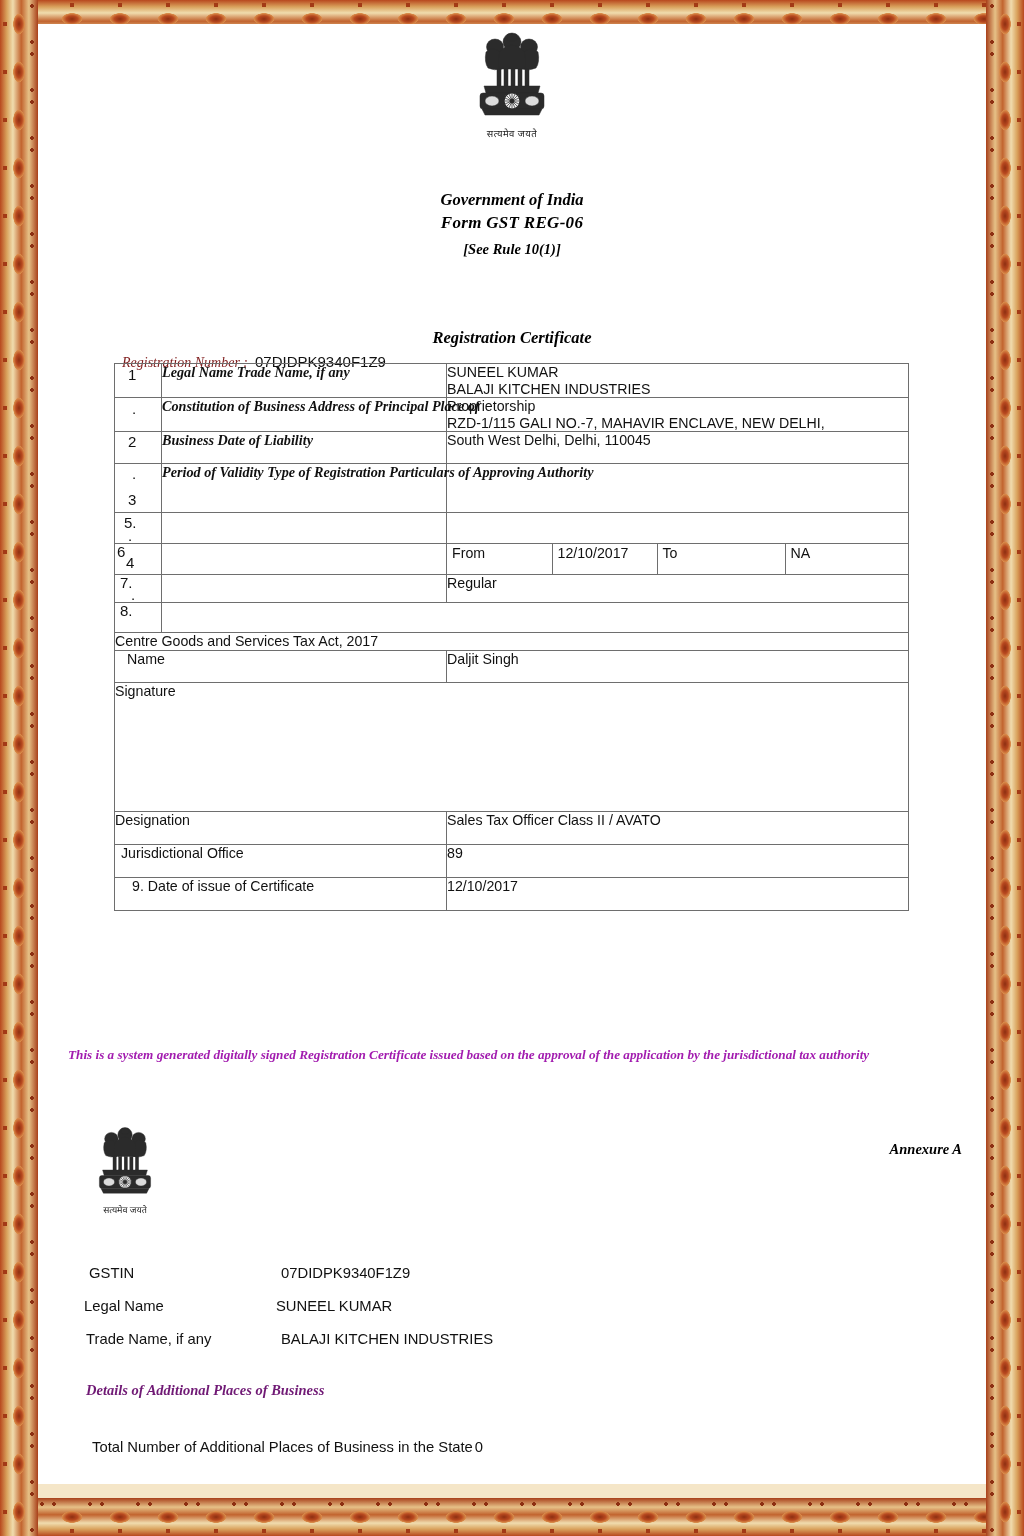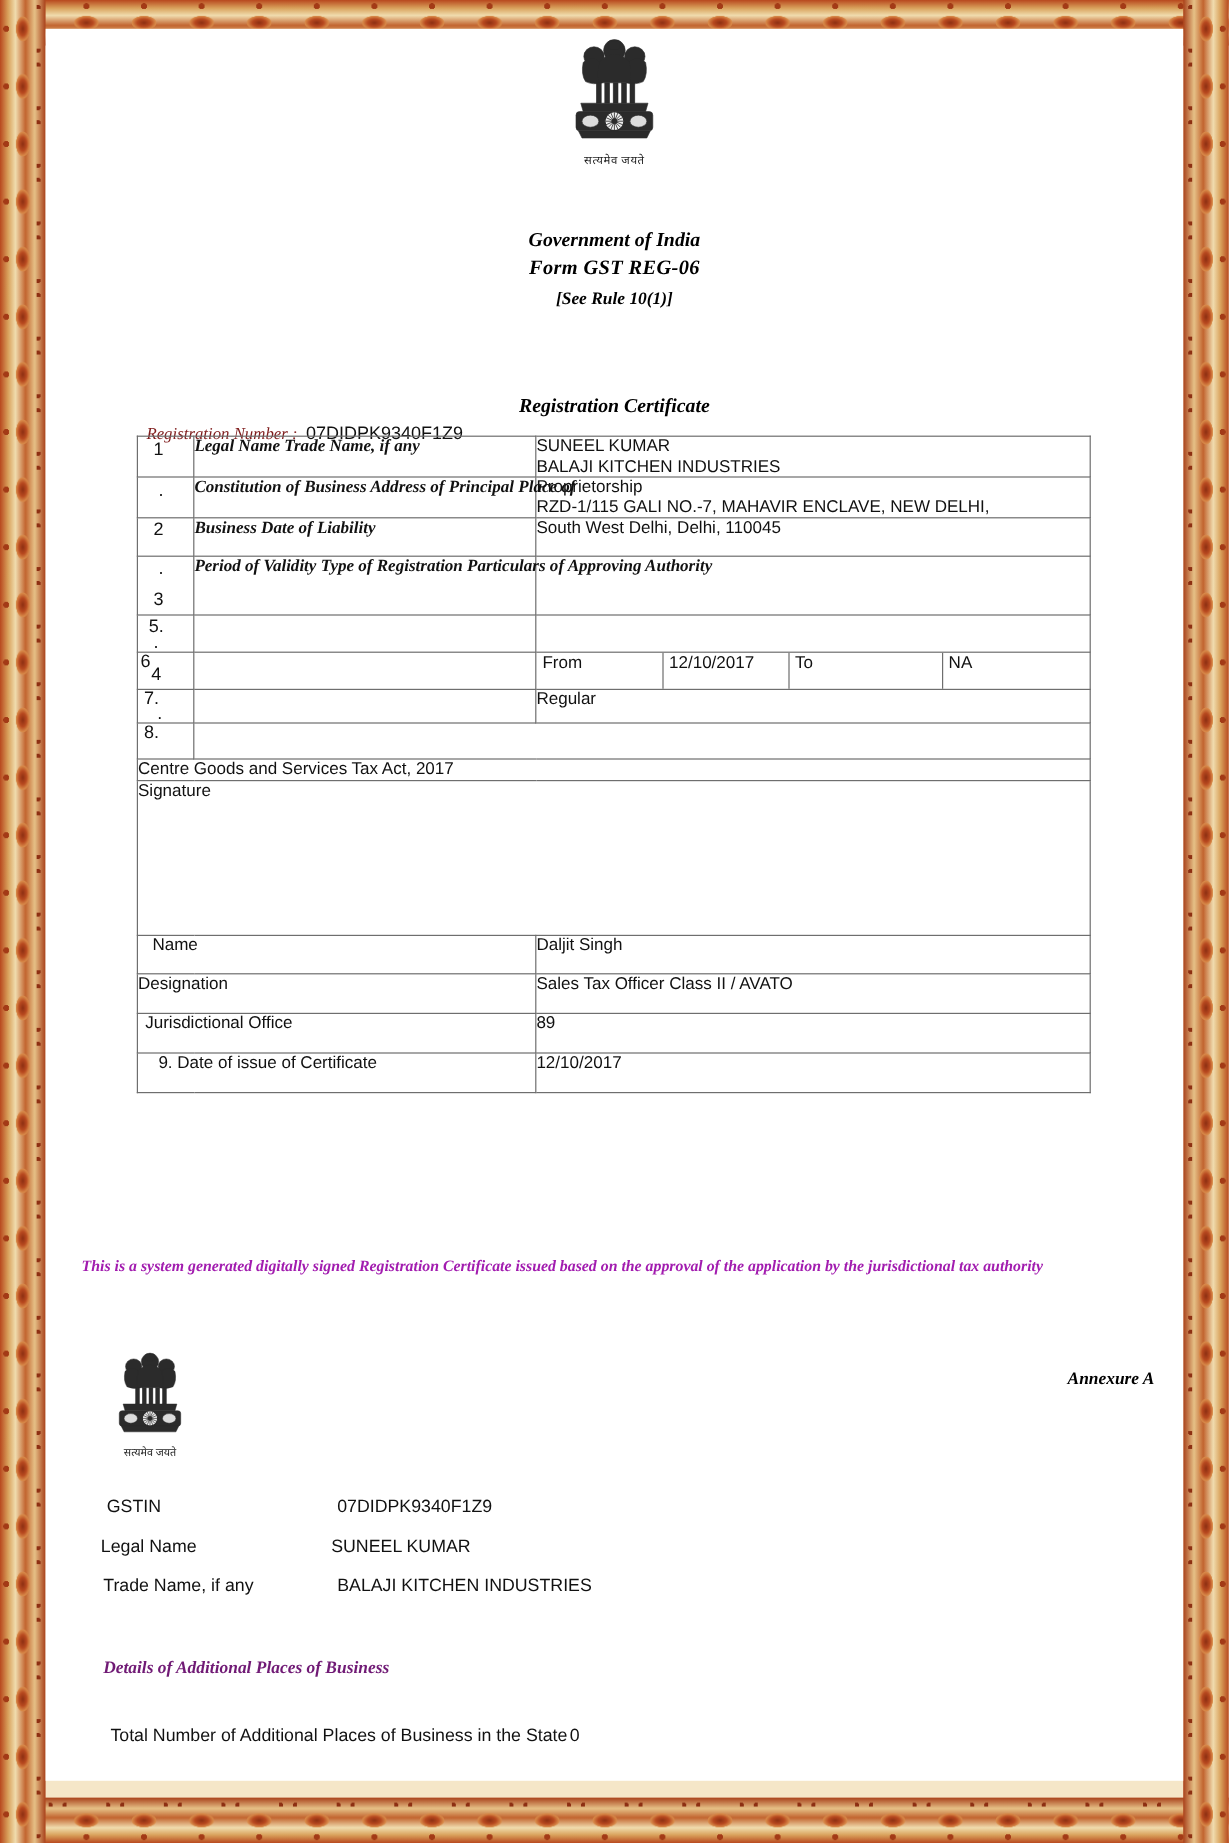--- a/index.html
+++ b/index.html
@@ -173,21 +173,21 @@
     font-size:9px; color:#222; margin-top:1px;
   }
 
   .annexure {
     position:absolute; right:24px; top:1117px;
     font-family:"Liberation Serif", serif;
     font-weight:bold; font-style:italic; font-size:14.5px; color:#000;
   }
 
   .ann-fields { position:absolute; left:46px; top:1224px; }
-  .ann-row { display:flex; height:33px; align-items:flex-start; }
+  .ann-row { display:flex; height:33px; align-items:flex-end; }
   .ann-lbl { width:192px; font-size:14.8px; color:#111; }
   .ann-val { font-size:14.8px; color:#111; }
   .ann-row.r1 .ann-lbl { padding-left:5px; }
   .ann-row.r3 .ann-lbl { padding-left:2px; }
   .ann-row.r3 .ann-val { padding-left:3px; }
 
   .det-title {
     position:absolute; left:48px; top:1358px;
     font-family:"Liberation Serif", serif;
     font-weight:bold; font-style:italic; font-size:14.5px; color:#701a75;
@@ -391,27 +391,27 @@
               <span style="left:5px; top:0px;">8.</span>
             </div>
         </td>
         <td colspan="2"></td>
       </tr>
 
       <tr>
         <td colspan="3" class="fullcell">Centre Goods and Services Tax Act, 2017</td>
       </tr>
 
-      <tr>
-        <td colspan="3" class="sig-cell">Signature</td>
-      </tr>
-
       <tr style="height:32px;">
         <td colspan="2" class="nm-lbl" style="padding-left:12px;">Name</td>
         <td class="nm-val">Daljit Singh</td>
+      </tr>
+
+      <tr>
+        <td colspan="3" class="sig-cell">Signature</td>
       </tr>
       <tr style="height:33px;">
         <td colspan="2" class="nm-lbl">Designation</td>
         <td class="nm-val">Sales Tax Officer Class II / AVATO</td>
       </tr>
       <tr style="height:33px;">
         <td colspan="2" class="nm-lbl" style="padding-left:6px;">Jurisdictional Office</td>
         <td class="nm-val">89</td>
       </tr>
       <tr style="height:33px;">

